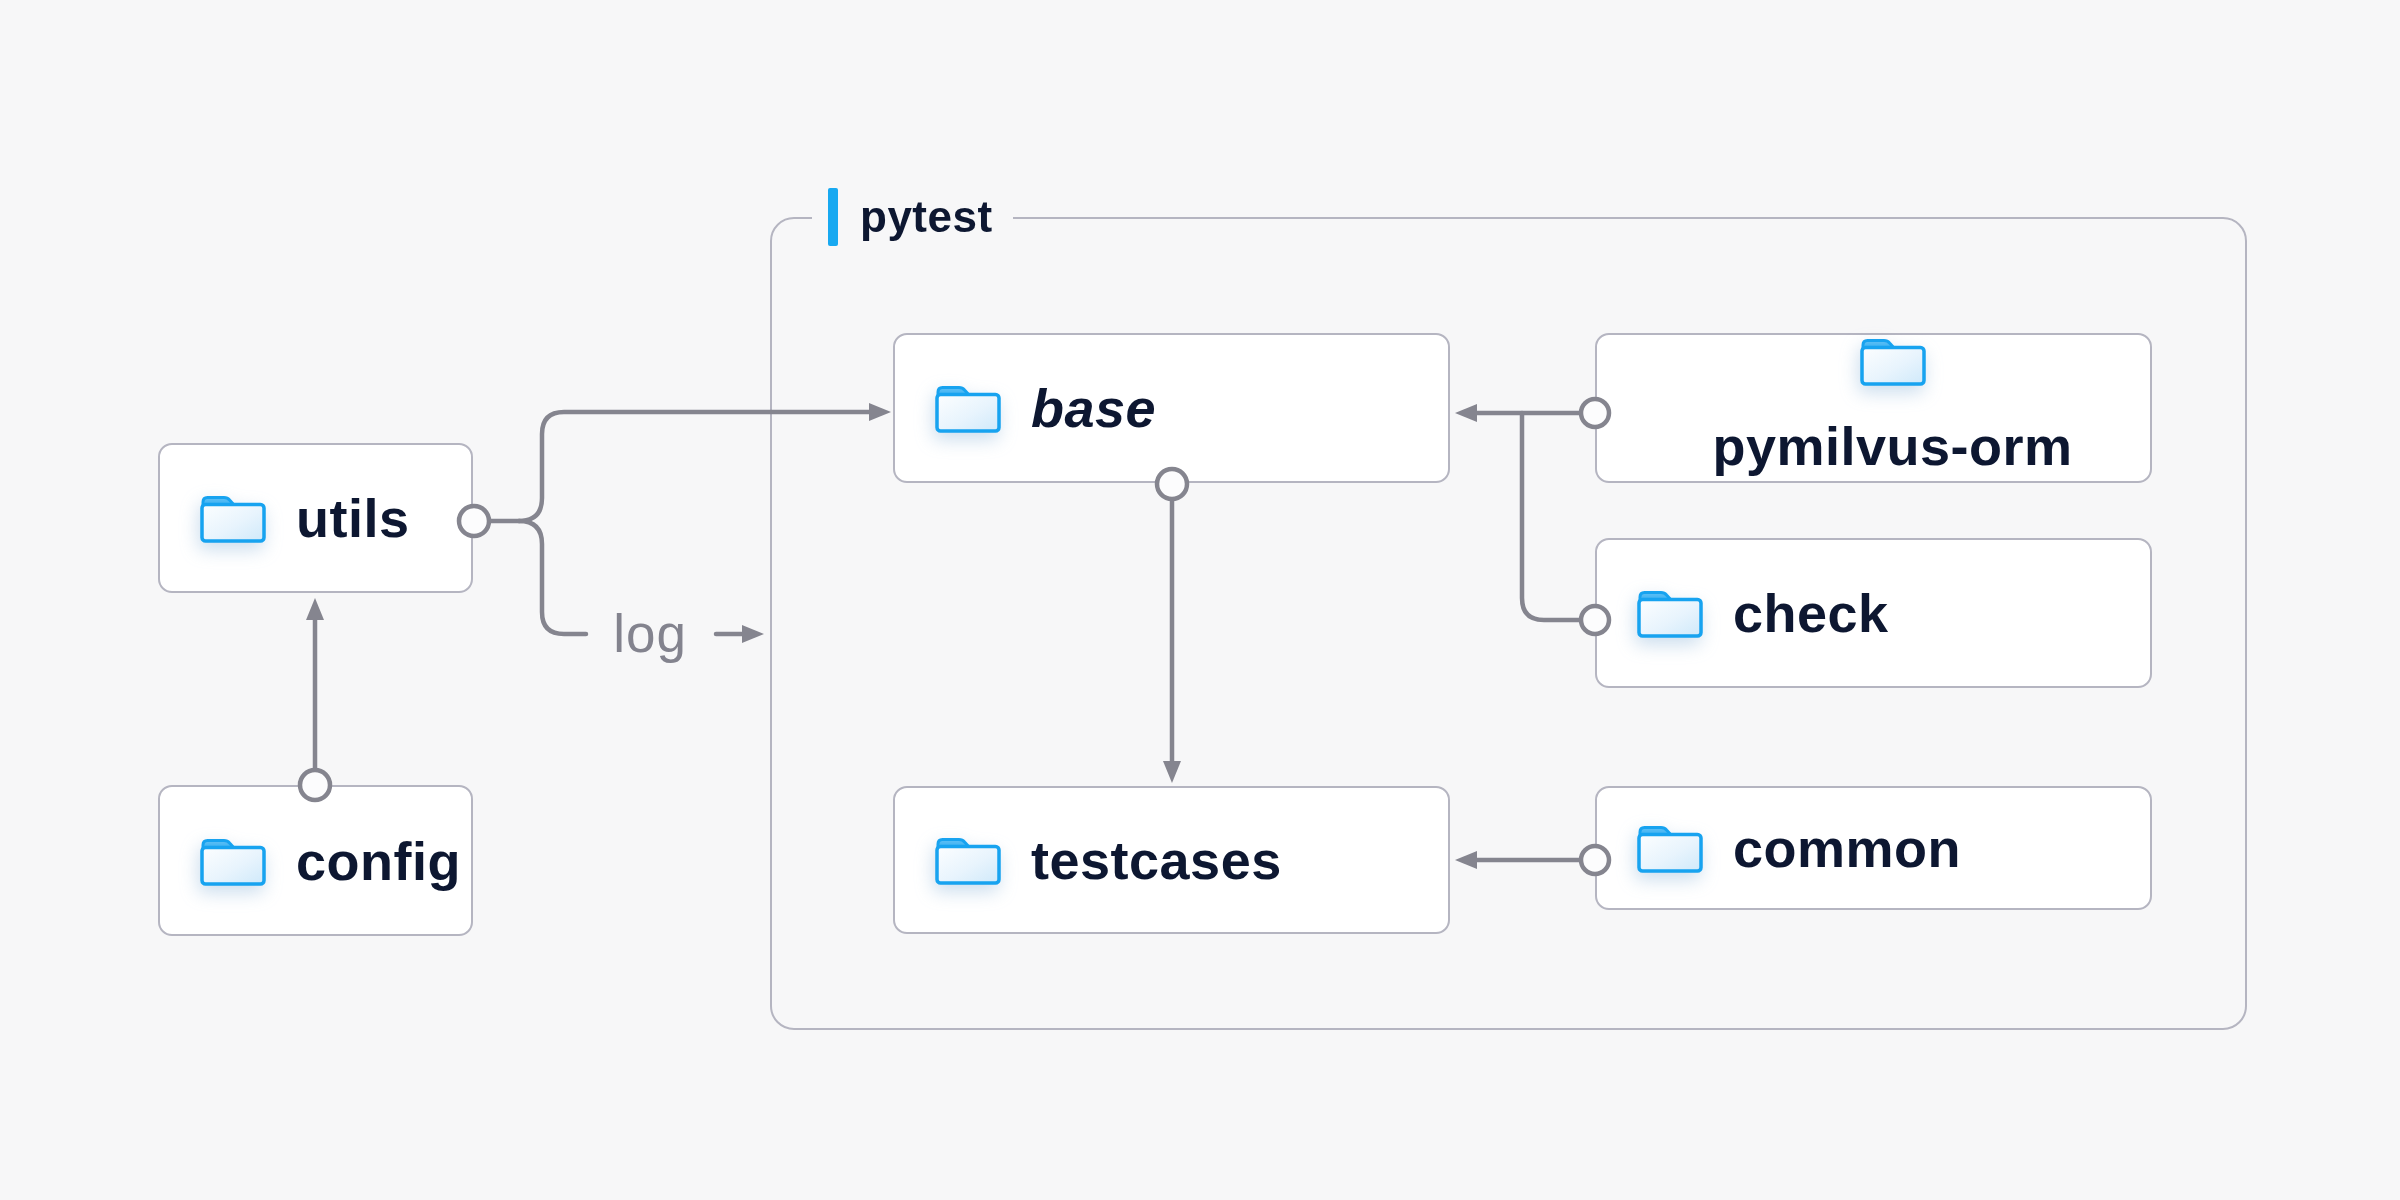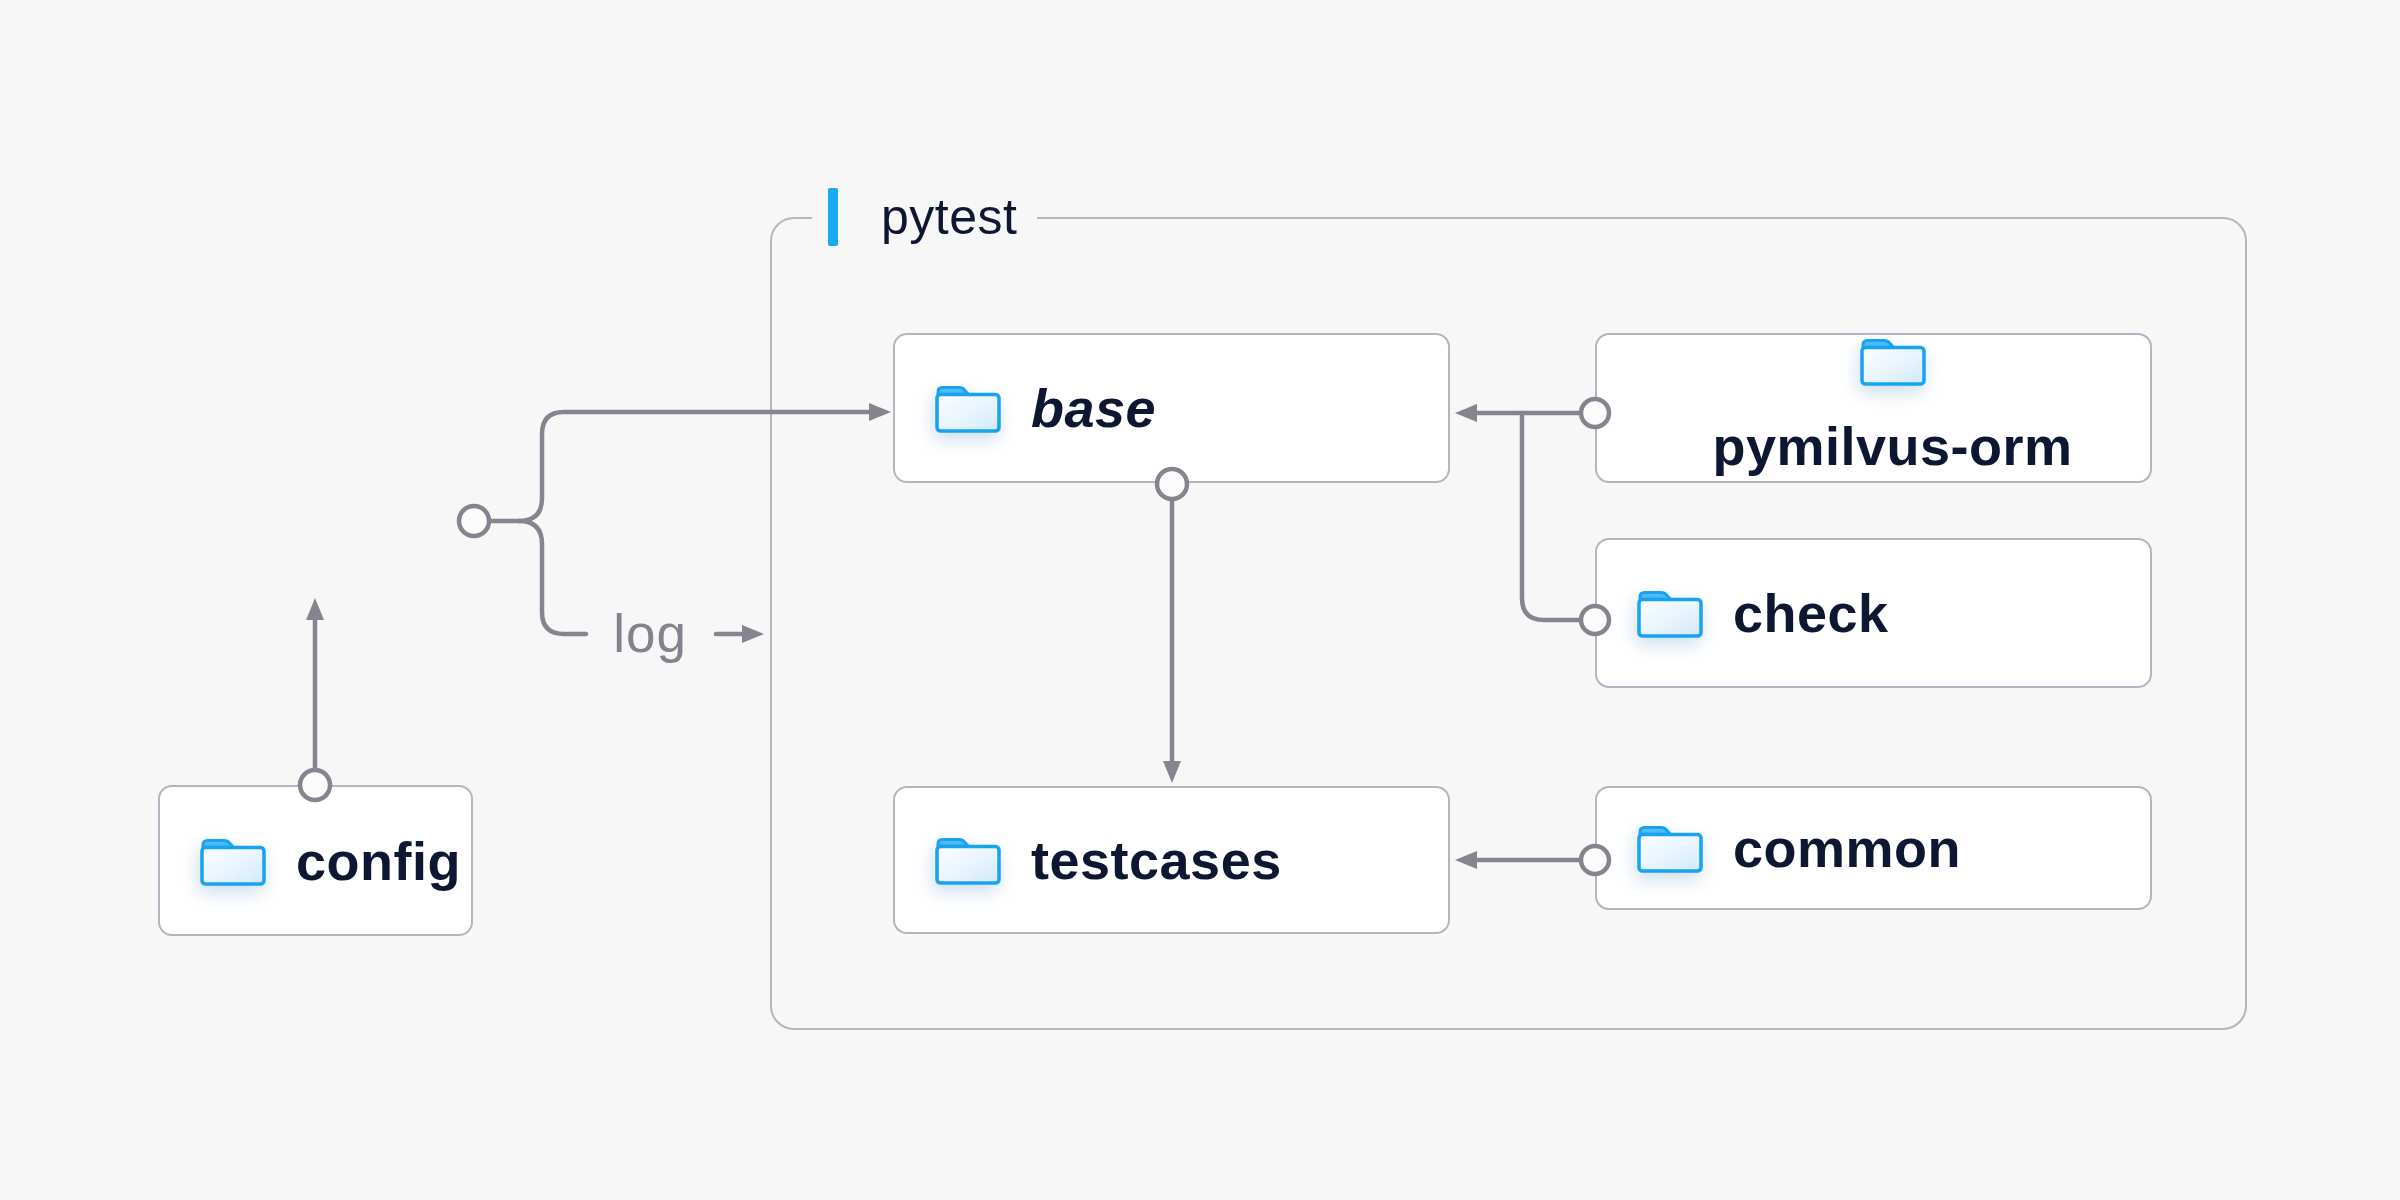--- a/index.html
+++ b/index.html
@@ -35,25 +35,24 @@
     padding: 0 20px 0 16px;
     background: #f7f7f8;
     z-index: 2;
   }
   .group-label .accent-bar {
     width: 10px; height: 58px;
     background: #18a9f1;
     border-radius: 2px;
   }
   .group-label .group-title {
-    font-size: 50px;
-    font-weight: 400;
+    font-size: 44px;
+    font-weight: 700;
     color: #0d1731;
     letter-spacing: 0.5px;
-    margin-left: 21px;
   }
   
   .node {
     position: absolute;
     background: #ffffff;
     border: 2px solid #b5b5c1;
     border-radius: 14px;
     display: flex;
     align-items: center;
     padding-left: 38px;
@@ -156,20 +155,27 @@
       <circle cx="315" cy="785" r="15"></circle>
       <circle cx="1172" cy="484" r="15"></circle>
       <circle cx="1595" cy="413" r="14"></circle>
       <circle cx="1595" cy="620" r="14"></circle>
       <circle cx="1595" cy="860" r="14"></circle>
     </g>
   </svg>
 
   <div class="edge-label">log</div>
 
+  <div class="node" id="node-utils">
+    <svg class="folder" width="70" height="52" viewBox="0 0 70 52">
+      <path d="M5 16 L5 10 Q5 5.5 9.5 5.5 L26 5.5 Q29.5 5.5 31.8 8.2 L37 14 Z" fill="url(#folderTabGrad)" stroke="#17a3f0" stroke-width="3" stroke-linejoin="round"></path>
+      <rect x="4" y="12.5" width="62" height="36.5" rx="3.5" fill="url(#folderBodyGrad)" stroke="#17a3f0" stroke-width="3.5" stroke-linejoin="round"></rect>
+    </svg>
+    <span class="label">utils</span>
+  </div>
 
   <div class="node" id="node-config">
     <svg class="folder" width="70" height="52" viewBox="0 0 70 52">
       <path d="M5 16 L5 10 Q5 5.5 9.5 5.5 L26 5.5 Q29.5 5.5 31.8 8.2 L37 14 Z" fill="url(#folderTabGrad)" stroke="#17a3f0" stroke-width="3" stroke-linejoin="round"></path>
       <rect x="4" y="12.5" width="62" height="36.5" rx="3.5" fill="url(#folderBodyGrad)" stroke="#17a3f0" stroke-width="3.5" stroke-linejoin="round"></rect>
     </svg>
     <span class="label">config</span>
   </div>
 
   <div class="node" id="node-base">

